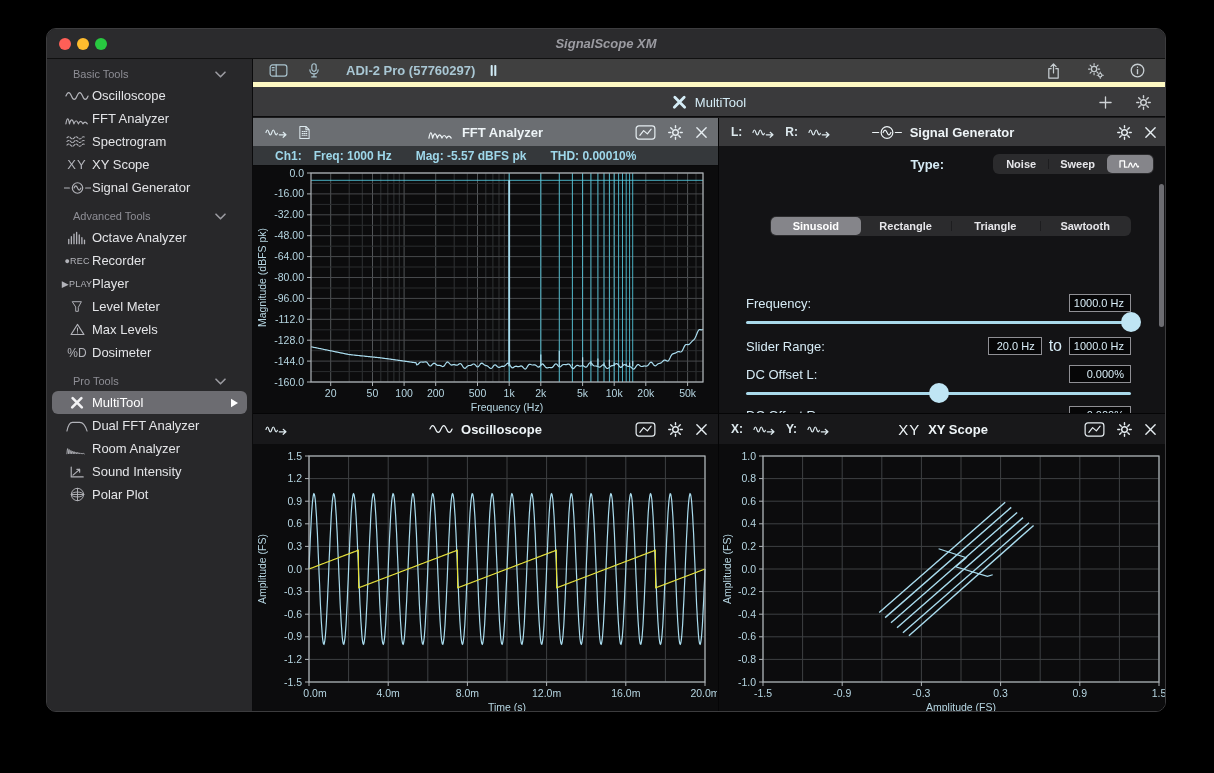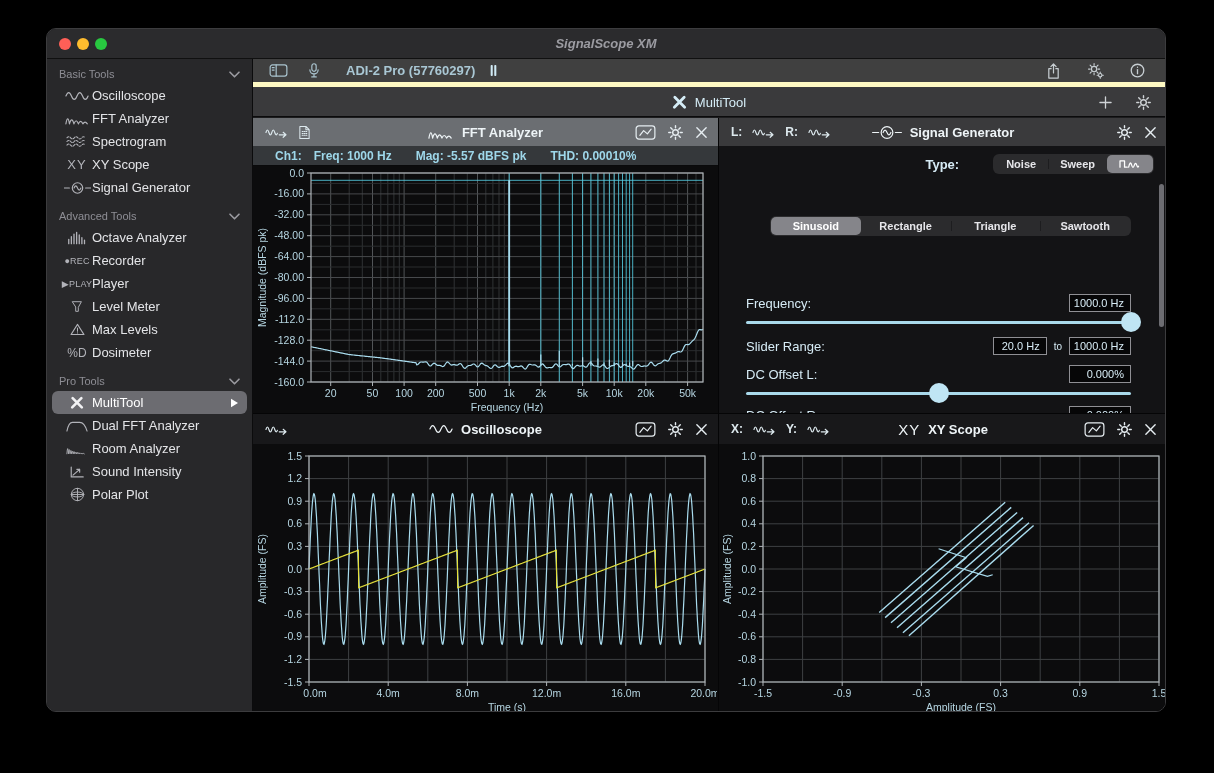--- a/index.html
+++ b/index.html
@@ -5,21 +5,21 @@
   html,body{margin:0;padding:0;background:#000;width:1214px;height:773px;font-family:"Liberation Sans",sans-serif;-webkit-font-smoothing:antialiased;}
   *{box-sizing:border-box;}
   .window{position:absolute;left:46px;top:28px;width:1120px;height:684px;background:#1c1c1e;border-radius:10px;overflow:hidden;border:1px solid #3c3c3e;box-shadow:0 18px 50px rgba(0,0,0,.7);}
   
   .titlebar{position:relative;height:30px;background:#2b2b2d;border-bottom:1px solid #101010;}
   .tl{position:absolute;top:9px;width:12px;height:12px;border-radius:50%;}
   .tl.r{left:12px;background:#ff5f57}.tl.y{left:30px;background:#febc2e}.tl.g{left:48px;background:#28c840}
   .tb-title{position:absolute;left:0;right:0;top:0;height:30px;line-height:30px;text-align:center;color:#9c9ca2;font-size:13px;font-weight:bold;font-style:italic;}
   
   .sidebar{position:absolute;left:0;top:30px;width:206px;bottom:0;background:#28282a;border-right:1px solid #0b0b0c;padding-top:5px;overflow:hidden;}
-  .sb-sec{display:flex;align-items:center;height:20px;margin-top:7px;padding:0 12px;color:#8e8e95;font-size:11px;}
+  .sb-sec{display:flex;align-items:center;height:20px;margin-top:7px;padding:0 26px;color:#8e8e95;font-size:11px;}
   .sb-sec:first-child{margin-top:0;}
   .sb-sec .ch{margin-left:auto;color:#9a9aa0;}
   .sb-item{display:flex;align-items:center;height:23px;padding:0 8px 0 10px;color:#e3e4e7;font-size:13px;margin:0 5px;border-radius:6px;}
   .sb-item .sb-ic{width:30px;display:flex;justify-content:center;align-items:center;color:#b2b3b9;flex:none;}
   .sb-item.sel{background:#6c6c71;color:#fff;}
   .sb-item.sel .sb-ic{color:#f2f2f4;}
   .sb-item .playind{margin-left:auto;color:#fff;display:flex;align-items:center;}
   .sb-ic .txt{font-size:9px;color:#b2b3b9;letter-spacing:.2px;}
   
   .main{position:absolute;left:206px;top:30px;right:0;bottom:0;}
@@ -546,21 +546,21 @@
                 </svg>
               </span>
             <span class="ic">
                 <svg viewBox="0 0 14 14" width="13" height="13" fill="none" stroke="currentColor" stroke-width="1.5" stroke-linecap="round" stroke-linejoin="round">
                   <path d="M2 2 L12 12 M12 2 L2 12"></path>
                 </svg>
               </span>
           </div>
         </div>
         <div class="sig-body">
-          <div class="sig-row" style="top:7px;justify-content:flex-end;right:13px;gap:10px">
+          <div class="sig-row" style="top:7px;justify-content:flex-end;right:13px;gap:25px">
             <span class="lbl" style="font-weight:bold">Type:</span>
             <div class="seg" id="typeSeg">
                 <div class="sg">Noise</div>
                 <div class="sg">Sweep</div>
                 <div class="sg on">
                   <svg viewBox="0 0 24 11" width="22" height="10" fill="none" stroke="currentColor" stroke-width="1.4" stroke-linecap="round" stroke-linejoin="round">
                     <path d="M1 9 V2 H6 V9 H9"></path>
                     <path d="M10.5 9 q1.7 -8 3.4 -2 q1.4 4.5 2.8 0 q1.4 -4.5 2.8 0 q0.9 3 1.9 1"></path>
                   </svg>
                 </div>
@@ -579,21 +579,21 @@
             <div class="vbox" style="margin-left:auto;width:62px">1000.0 Hz</div>
           </div>
           <div class="slider" style="top:166px">
             <div class="track"></div>
             <div class="thumb" id="freqThumb" style="left: calc(100% - 10px);"></div>
           </div>
           <div class="sig-row" style="top:189px">
             <span class="lbl">Slider Range:</span>
             <div style="margin-left:auto;display:flex;align-items:center;gap:7px">
               <div class="vbox" style="width:54px">20.0 Hz</div>
-              <span class="lbl" style="font-size:10px">to</span>
+              <span class="lbl" style="font-size:16px">to</span>
               <div class="vbox" style="width:62px">1000.0 Hz</div>
             </div>
           </div>
           <div class="sig-row" style="top:217px">
             <span class="lbl">DC Offset L:</span>
             <div class="vbox" style="margin-left:auto;width:62px">0.000%</div>
           </div>
           <div class="slider" style="top:237px">
             <div class="track"></div>
             <div class="thumb" id="dclThumb" style="left: calc(50% - 10px);"></div>

